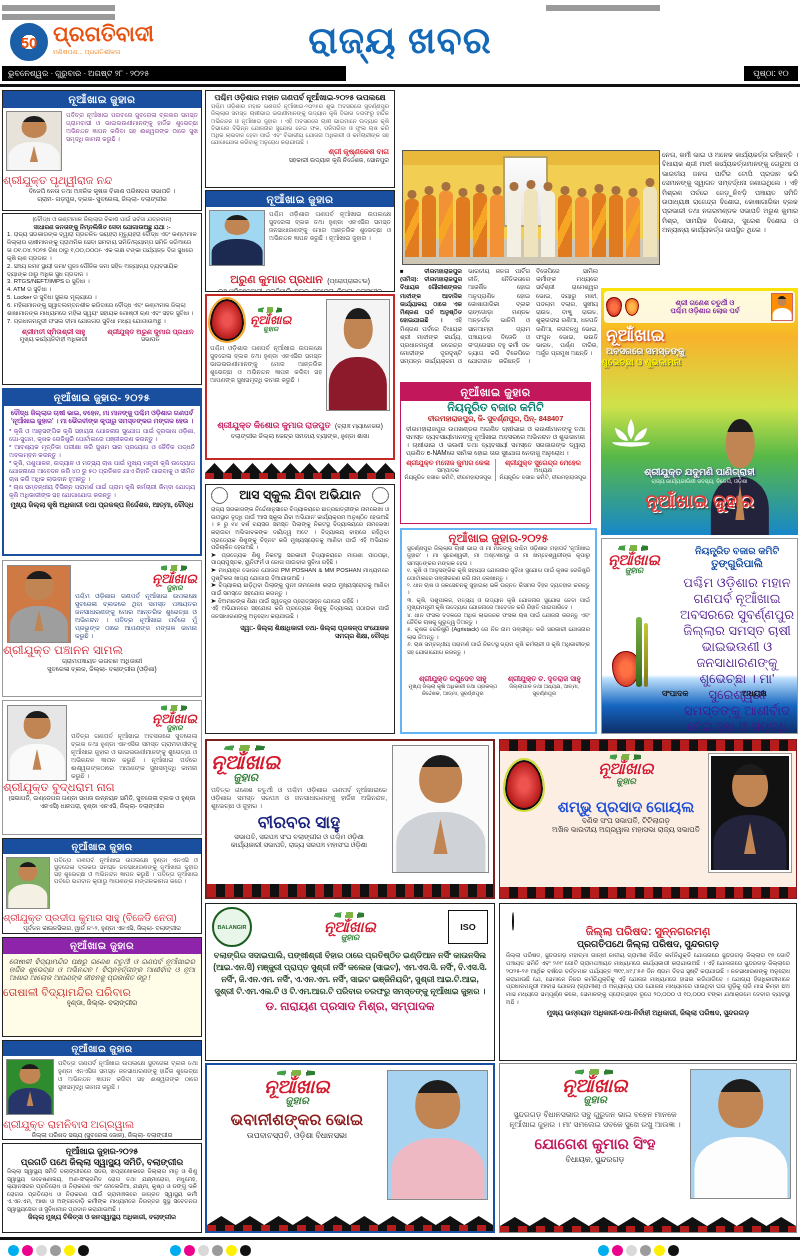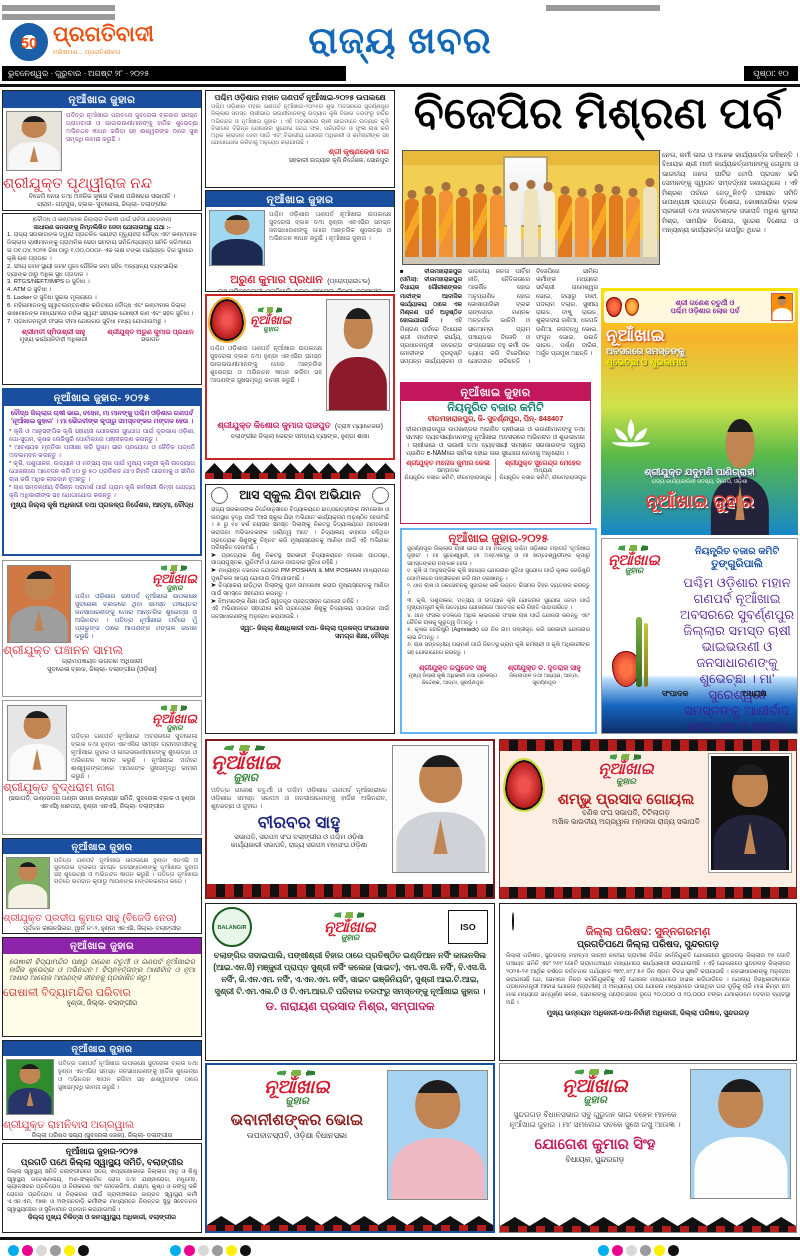--- a/index.html
+++ b/index.html
@@ -66,21 +66,21 @@
   <div class="abs bx" style="left:2px;top:90px;width:200px;height:121px">
     <div class="hd" style="background:#1a4fa0;height:17px;font-size:10.5px;line-height:17px">ନୂଆଁଖାଇ ଜୁହାର</div>
     <div style="display:flex;gap:4px;padding:3px">
       <div class="pt" style="width:56px;height:60px;--bg:#e8e3da;--shirt:#f6f6f6">
           <i class="hh"></i>
           <i class="nn"></i>
           <i class="tt"></i>
         </div>
       <div class="jst" style="font-size:6.2px;color:#6a1f7a;flex:1">ପବିତ୍ର ନୂଆଁଖାଇ ପରବରେ ସୁବରେଳା ବ୍ଲକର ସମସ୍ତ ଗ୍ରାମବାସୀ ଓ ଭାଇଭଉଣୀମାନଙ୍କୁ ହାର୍ଦ୍ଦିକ ଶୁଭେଚ୍ଛା ଅଭିନନ୍ଦନ ଜ୍ଞାପନ କରିବା ସହ ଈଶ୍ୱରଙ୍କ ଠାରେ ସୁଖ ସମୃଦ୍ଧି କାମନା କରୁଛି ।</div>
     </div>
-    <div class="nm" style="font-size:15px;color:#d21f2e">ଶ୍ରୀଯୁକ୍ତ ପୃଥ୍ୱୀରାଜ ନନ୍ଦ</div>
+    <div class="nm" style="font-size:11px;color:#d21f2e">ଶ୍ରୀଯୁକ୍ତ ପୃଥ୍ୱୀରାଜ ନନ୍ଦ</div>
     <div class="ctr" style="font-size:6.3px">ବିଜେପି ନେତା ତଥା ଅଞ୍ଚଳିକ କୃଷକ ବିକାଶ ପରିଷଦର ସଭାପତି ।</div>
     <div class="ctr" style="font-size:6.3px">ଗ୍ରାମ- ଗଡ଼ପୁର, ବ୍ଲକ- ସୁବରେଳା, ଜିଲ୍ଲା- ବଲାଙ୍ଗୀର</div>
   </div>
 
   <div class="abs bx" style="left:2px;top:213px;width:200px;height:172px;border-width:1.5px;padding:2px 4px">
     <div class="ctr" style="font-size:5.9px;color:#333">(ବୌଦ୍ଧ ଓ କଣ୍ଟାମାଳ ଜିଲ୍ଲାର ବିକାଶ ପାଇଁ ସର୍ବଦା ଯତ୍ନବାନ)</div>
     <div class="ctr b" style="font-size:6.1px">ସାଧାରଣ ଜନତାଙ୍କୁ ନିମ୍ନଲିଖିତ ସେବା ଯୋଗାଉଅଛୁ ଯଥା :-</div>
     <div style="font-size:6.0px;line-height:1.32">1. ରାଜ୍ୟ ସରକାରଙ୍କ ଦ୍ୱାରା ପ୍ରଚଳିତ ଭୟହରା ମୃତ୍ୟୁହରା ବୌଦ୍ଧ ଏବଂ କଣ୍ଟାମାଳ ଜିଲ୍ଲାର ଚାଷୀମାନଙ୍କୁ ପ୍ରାଥମିକ ସେବା ସମବାୟ ସମିତି/ଲ୍ୟାମ୍ପ ସମିତି ଜରିଆରେ ତା ୦୧.୦୪.୨୦୨୫ ରିଖ ଠାରୁ ୧,୦୦,୦୦୦/- ଏକ ଲକ୍ଷ ଟଙ୍କା ପର୍ଯ୍ୟନ୍ତ ବିନା ସୁଧରେ କୃଷି ଋଣ ପ୍ରଦାନ ।</div>
     <div style="font-size:6.0px;line-height:1.32">2. ସଞ୍ଚୟ ଜମା/ ସ୍ଥାୟୀ ଜମା/ ପୁନଃ ପୌନିକ ଜମା ସହିତ ଅନ୍ୟାନ୍ୟ ବ୍ୟବସାୟିକ ବ୍ୟାଙ୍କ ଠାରୁ ଅଧିକ ସୁଧ ପ୍ରଦାନ ।</div>
     <div style="font-size:6.0px;line-height:1.32">3. RTGS/NEFT/IMPS ର ସୁବିଧା ।</div>
@@ -250,21 +250,20 @@
     <div class="jst" style="font-size:5.8px;line-height:1.32;margin-top:2px">ରାଜ୍ୟ ସରକାରଙ୍କ ନିର୍ଦ୍ଦେଶାନୁସାରେ ବିଦ୍ୟାଳୟରେ ଛାତ୍ରଛାତ୍ରୀଙ୍କ ନାମଲେଖା ଓ ଉପସ୍ଥାନ ବୃଦ୍ଧି ପାଇଁ 'ଆସ ସ୍କୁଲ ଯିବା ଅଭିଯାନ' କାର୍ଯ୍ୟକ୍ରମ ଅନୁଷ୍ଠିତ ହେଉଅଛି । ୫ ରୁ ୧୪ ବର୍ଷ ବୟସର ସମସ୍ତ ପିଲାଙ୍କୁ ନିକଟସ୍ଥ ବିଦ୍ୟାଳୟରେ ନାମଲେଖା କରାଇବା ଅଭିଭାବକଙ୍କ ଦାୟିତ୍ୱ ଅଟେ । ବିଦ୍ୟାଳୟ ବାହାରେ ରହିଥିବା ପ୍ରତ୍ୟେକ ଶିଶୁଙ୍କୁ ଚିହ୍ନଟ କରି ମୁଖ୍ୟସ୍ରୋତକୁ ଆଣିବା ପାଇଁ ଏହି ଅଭିଯାନ ପରିଚାଳିତ ହେଉଅଛି ।</div>
     <div class="jst" style="font-size:5.8px;line-height:1.32">➤ ପ୍ରତ୍ୟେକ ଶିଶୁ ନିକଟସ୍ଥ ସରକାରୀ ବିଦ୍ୟାଳୟରେ ମାଗଣା ପାଠପଢ଼ା, ପାଠ୍ୟପୁସ୍ତକ, ୟୁନିଫର୍ମ ଓ ଜୋତା ପାଇବାର ସୁବିଧା ରହିଛି ।</div>
     <div class="jst" style="font-size:5.8px;line-height:1.32">➤ ମଧ୍ୟାହ୍ନ ଭୋଜନ ଯୋଜନା PM POSHAN &amp; MM POSHAN ମାଧ୍ୟମରେ ପୁଷ୍ଟିକର ଖାଦ୍ୟ ଯୋଗାଇ ଦିଆଯାଉଅଛି ।</div>
     <div class="jst" style="font-size:5.8px;line-height:1.32">➤ ବିଦ୍ୟାଳୟ ଛାଡ଼ିଥିବା ପିଲାଙ୍କୁ ପୁନଃ ନାମଲେଖା କରାଇ ମୁଖ୍ୟସ୍ରୋତକୁ ଆଣିବା ପାଇଁ ସମସ୍ତେ ସହଯୋଗ କରନ୍ତୁ ।</div>
     <div class="jst" style="font-size:5.8px;line-height:1.32">➤ ଝିଅମାନଙ୍କ ଶିକ୍ଷା ପାଇଁ ସ୍ୱତନ୍ତ୍ର ପ୍ରୋତ୍ସାହନ ଯୋଜନା ରହିଛି ।</div>
     <div class="jst" style="font-size:5.8px;line-height:1.32">ଏହି ଅଭିଯାନରେ ସହଯୋଗ କରି ପ୍ରତ୍ୟେକ ଶିଶୁକୁ ବିଦ୍ୟାଳୟ ପଠାଇବା ପାଇଁ ଜନସାଧାରଣଙ୍କୁ ଅନୁରୋଧ କରାଯାଉଛି ।</div>
     <div class="b" style="font-size:6.5px;text-align:right;margin-top:3px">ସ୍ୱା:- ଜିଲ୍ଲା ଶିକ୍ଷାଧିକାରୀ ତଥା- ଜିଲ୍ଲା ପ୍ରକଳ୍ପ ସଂଯୋଜକ</div>
     <div class="b" style="font-size:6.5px;text-align:right">ସମଗ୍ର ଶିକ୍ଷା, ବୌଦ୍ଧ</div>
   </div>
 
-  <div class="abs ctr" style="left:398px;top:84px;width:400px;font-size:44px;font-weight:900;color:#000;line-height:1.3">ବିଜେପିର ମିଶ୍ରଣ ପର୍ବ</div>
 
   <div class="abs gp" style="left:402px;top:150px;width:256px;height:113px">
     <div class="door"></div>
     <div class="figs">
       <i class="fig f-sa scarf" style="height:58px"></i>
       <i class="fig f-sa" style="height:62px"></i>
       <i class="fig f-or scarf" style="height:66px"></i>
       <i class="fig f-sa" style="height:60px"></i>
       <i class="fig f-sa scarf" style="height:64px"></i>
       <i class="fig f-or" style="height:62px"></i>
@@ -310,21 +309,21 @@
 
   <div class="abs bx" style="left:400px;top:528px;width:197px;height:206px;border:2px solid #64b5f6;padding:2px 5px">
     <div class="ctr b" style="font-size:11.5px;color:#d21f2e">ନୂଆଁଖାଇ ଜୁହାର-୨୦୨୫</div>
     <div class="jst" style="font-size:5.7px;line-height:1.3">ସୁବର୍ଣ୍ଣପୁର ଜିଲ୍ଲାର ଚାଷୀ ଭାଇ ଓ ମା ମାନଙ୍କୁ ପଶ୍ଚିମ ଓଡ଼ିଶାର ମହାପର୍ବ 'ନୂଆଁଖାଇ ଜୁହାର' । ମା ସୁରେଶ୍ୱରୀ, ମା ଅଷ୍ଟଶମ୍ଭୁ ଓ ମା ଖମ୍ବେଶ୍ୱରୀଙ୍କ କୃପାରୁ ସମସ୍ତଙ୍କର ମଙ୍ଗଳ ହେଉ ।</div>
     <div class="jst" style="font-size:5.7px;line-height:1.3">୧. କୃଷି ଓ ଆନୁସଙ୍ଗିକ କୃଷି ସହାୟତା ଯୋଜନାର ସୁବିଧା ସୁଯୋଗ ପାଇଁ କୃଷକ ରେଜିଷ୍ଟ୍ରି ପୋର୍ଟାଲରେ ପଞ୍ଜୀକରଣ କରି ନାମ ଲେଖାନ୍ତୁ ।</div>
     <div class="jst" style="font-size:5.7px;line-height:1.3">୨. ଧାନ ଚାଷ ଓ ଜଳସେଚନକୁ ସୁହାଇଲା ଭଳି ଉନ୍ନତ କିସମର ବିହନ ବ୍ୟବହାର କରନ୍ତୁ ।</div>
     <div class="jst" style="font-size:5.7px;line-height:1.3">୩. କୃଷି, ପଶୁପାଳନ, ମତ୍ସ୍ୟ ଓ ଉଦ୍ୟାନ କୃଷି ଯୋଜନାର ସୁଯୋଗ ନେବା ପାଇଁ ମୁଖ୍ୟମନ୍ତ୍ରୀ କୃଷି ଉଦ୍ୟୋଗ ଯୋଜନାରେ ଆବେଦନ କରି ରିହାତି ପାଇପାରିବେ ।</div>
     <div class="jst" style="font-size:5.7px;line-height:1.3">୪. ଧାନ ଫସଲ ବଦଳରେ ଅଧିକ ଲାଭଜନକ ଫସଲ ଚାଷ ପାଇଁ ଯୋଜନା କରନ୍ତୁ ଏବଂ ଜୈବିକ ଚାଷକୁ ଗୁରୁତ୍ୱ ଦିଅନ୍ତୁ ।</div>
     <div class="jst" style="font-size:5.7px;line-height:1.3">୫. କୃଷକ ରେଜିଷ୍ଟ୍ରି (Agristack) ରେ ନିଜ ନାମ ପଞ୍ଜୀକୃତ କରି ସରକାରୀ ଯୋଜନାର ଲାଭ ନିଅନ୍ତୁ ।</div>
     <div class="jst" style="font-size:5.7px;line-height:1.3">୬. ଚାଷ ସମ୍ବନ୍ଧୀୟ ପରାମର୍ଶ ପାଇଁ ନିକଟସ୍ଥ ଗ୍ରାମ କୃଷି କର୍ମଚାରୀ ଓ କୃଷି ଅଧିକାରୀଙ୍କ ସହ ଯୋଗାଯୋଗ କରନ୍ତୁ ।</div>
-    <div style="display:flex;margin-top:7px">
+    <div style="display:flex;margin-top:18px">
       <div class="ctr" style="width:50%">
         <div class="b" style="font-size:7.2px;color:#c2185b">ଶ୍ରୀଯୁକ୍ତ ରଘୁଦେବ ସାହୁ</div>
         <div style="font-size:5.4px">ମୁଖ୍ୟ ଜିଲ୍ଲା କୃଷି ଅଧିକାରୀ ତଥା ପ୍ରକଳ୍ପ ନିର୍ଦ୍ଦେଶକ, ଆତ୍ମା, ସୁବର୍ଣ୍ଣପୁର</div>
       </div>
       <div class="ctr" style="width:50%">
         <div class="b" style="font-size:7.2px;color:#c2185b">ଶ୍ରୀଯୁକ୍ତ ଚ. ଦୃତରାଜ ସାହୁ</div>
         <div style="font-size:5.4px">ଜିଲ୍ଲାପାଳ ତଥା ଅଧ୍ୟକ୍ଷ, ଆତ୍ମା, ସୁବର୍ଣ୍ଣପୁର</div>
       </div>
     </div>
   </div>
@@ -334,21 +333,21 @@
       <span class="dei" style="width:14px;height:18px"></span>
       <span class="dei" style="width:12px;height:16px;background:radial-gradient(#ffb74d 30%,#e65100)"></span>
       <span style="flex:1;text-align:center;color:#7b1fa2;font-weight:bold;font-size:7px;line-height:1.2"><span>ଶ୍ରୀ ଗଣେଶ ଚତୁର୍ଥୀ ଓ</span><br><span>ପଶ୍ଚିମ ଓଡ଼ିଶାର ଲୋକ ପର୍ବ</span></span>
       <span class="pt" style="width:22px;height:28px;--bg:#ff8f00;--shirt:#fff;border:1px solid #c66">
           <i class="hh"></i>
           <i class="tt"></i>
         </span>
     </div>
     <div class="b" style="color:#fff;font-size:17px;text-shadow:1px 1px 2px #b71c1c;padding-left:5px">ନୂଆଁଖାଇ</div>
     <div class="b" style="color:#fff;font-size:9px;text-shadow:1px 1px 1px #555;padding-left:5px;width:90px">ଅବସରରେ ସମସ୍ତଙ୍କୁ</div>
-    <div class="b" style="color:#fff700;font-size:9px;text-shadow:1px 1px 1px #555;padding-left:5px;width:90px">ଶୁଭେଚ୍ଛା ଓ ଶୁଭକାମନା</div>
+    <div class="b" style="color:#fff700;font-size:9px;text-shadow:1px 1px 1px #555;width:90px">ଶୁଭେଚ୍ଛା ଓ ଶୁଭକାମନା</div>
     <svg class="abs" style="left:8px;top:130px" width="44" height="34" viewBox="0 0 30 22">
         <path d="M15 0C18 6 18 10 15 14C12 10 12 6 15 0Z" fill="#fff"></path>
         <path d="M4 6C9 8 12 11 13 15C8 15 5 12 4 6Z" fill="#fff"></path>
         <path d="M26 6C21 8 18 11 17 15C22 15 25 12 26 6Z" fill="#fff"></path>
         <path d="M2 16h26c-2 4-24 4-26 0Z" fill="#fff"></path>
       </svg>
     <div class="pt abs" style="left:108px;top:42px;width:62px;height:128px;--bg:transparent;--shirt:#23233c;border:none">
         <i class="hh"></i>
         <i class="nn"></i>
         <i class="tt"></i>
@@ -395,21 +394,21 @@
     </div>
     <div class="rbar abs" style="left:0;bottom:0;width:100%;height:13px"></div>
   </div>
 
   <div class="abs bx" style="left:499px;top:739px;width:298px;height:160px;border:1px solid #7a1f1f;background:#fdeee4">
     <div class="rbar" style="height:11px"></div>
     <div style="display:flex;gap:5px;padding:3px 5px;align-items:flex-start">
       <span class="trb" style="width:34px;height:46px;--ring:#cddc39;margin-top:6px"></span>
       <div style="flex:1;text-align:center">
         <span class="nk" style="--ns:16px"><i class="lv"></i><b>ନୂଆଁଖାଇ</b><u>ଜୁହାର</u></span>
-        <div class="b" style="font-size:15px;color:#b91c1c;margin-top:4px">ଶମ୍ଭୁ ପ୍ରସାଦ ଗୋୟଲ</div>
+        <div class="b" style="font-size:15px;color:#1d4ed8;margin-top:12px">ଶମ୍ଭୁ ପ୍ରସାଦ ଗୋୟଲ</div>
         <div style="font-size:7.4px">ବଣିକ ସଂଘ ସଭାପତି, ଟିଟିଲାଗଡ଼</div>
         <div style="font-size:7.4px">ଅଖିଳ ଭାରତୀୟ ଅଗ୍ରୱାଲ ମହାସଭା ରାଜ୍ୟ ସଭାପତି</div>
       </div>
       <div class="pt" style="width:82px;height:118px;--bg:#111;--shirt:#23233c;border:2px solid #fff;outline:1px solid #999">
           <i class="hh"></i>
           <i class="nn"></i>
           <i class="tt"></i>
         </div>
     </div>
     <div class="rbar abs" style="left:0;bottom:0;width:100%;height:11px"></div>

